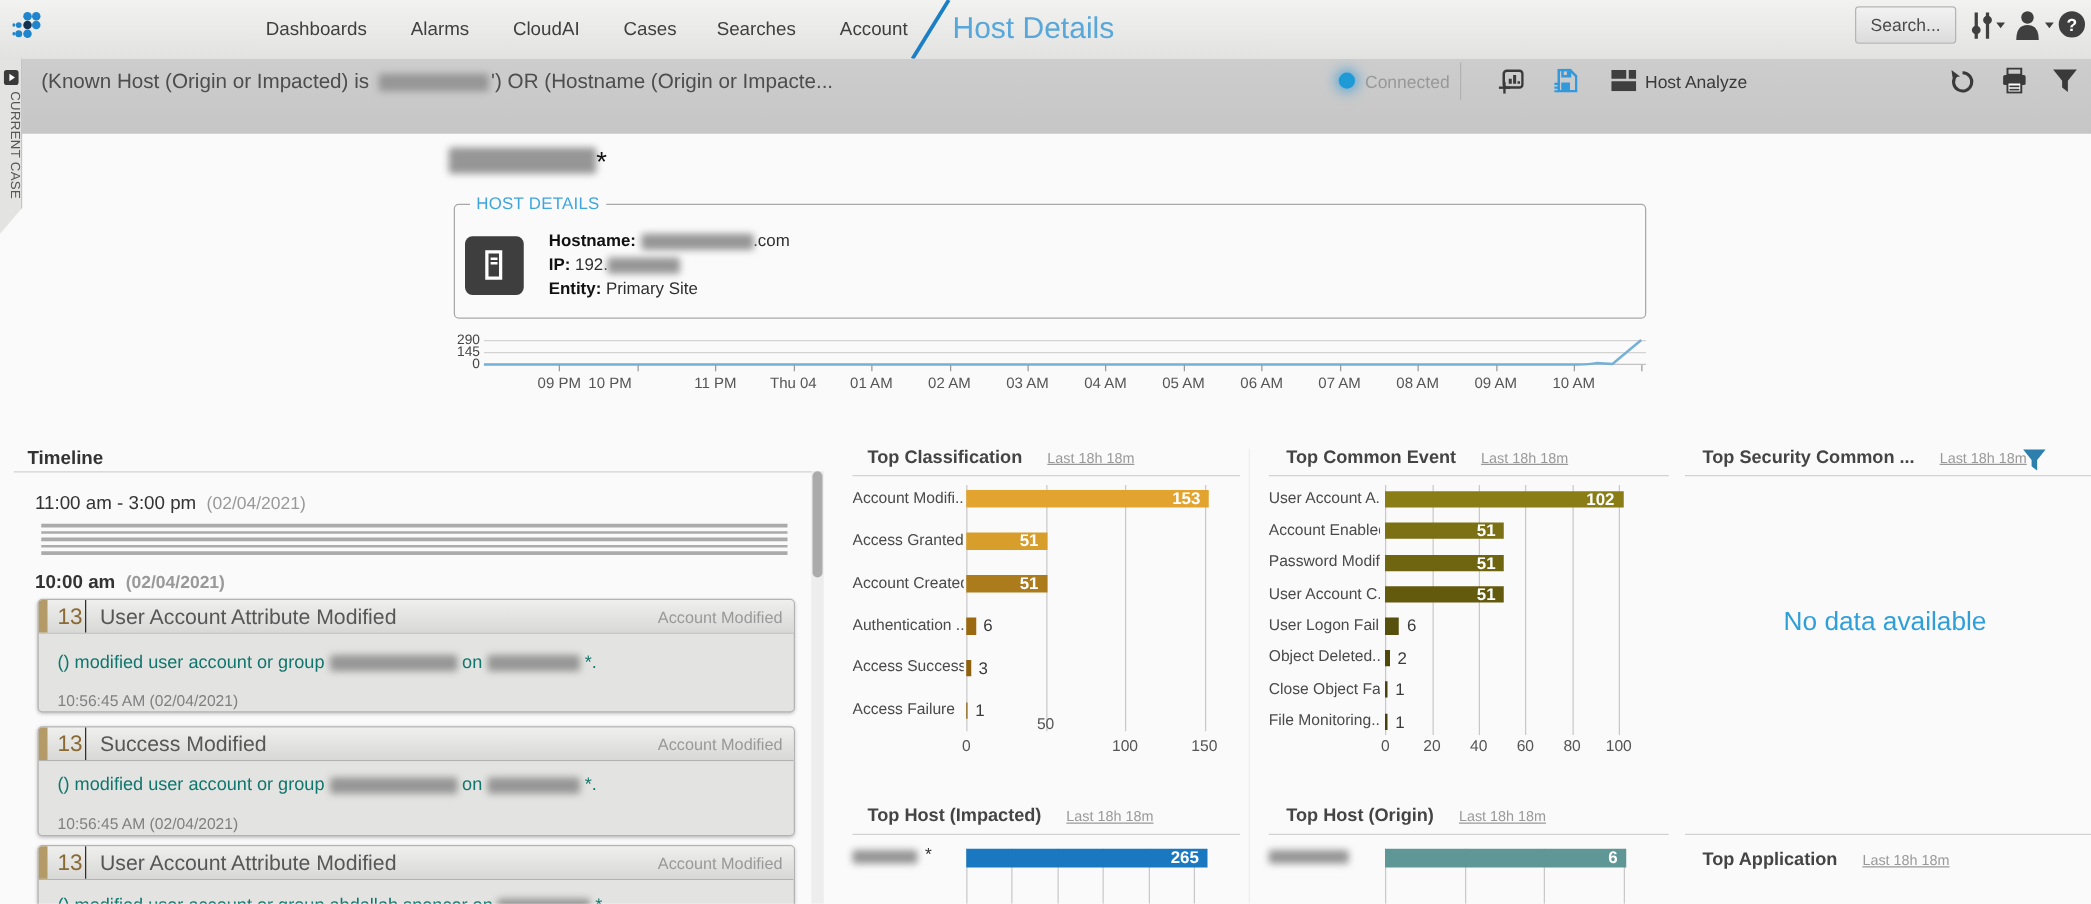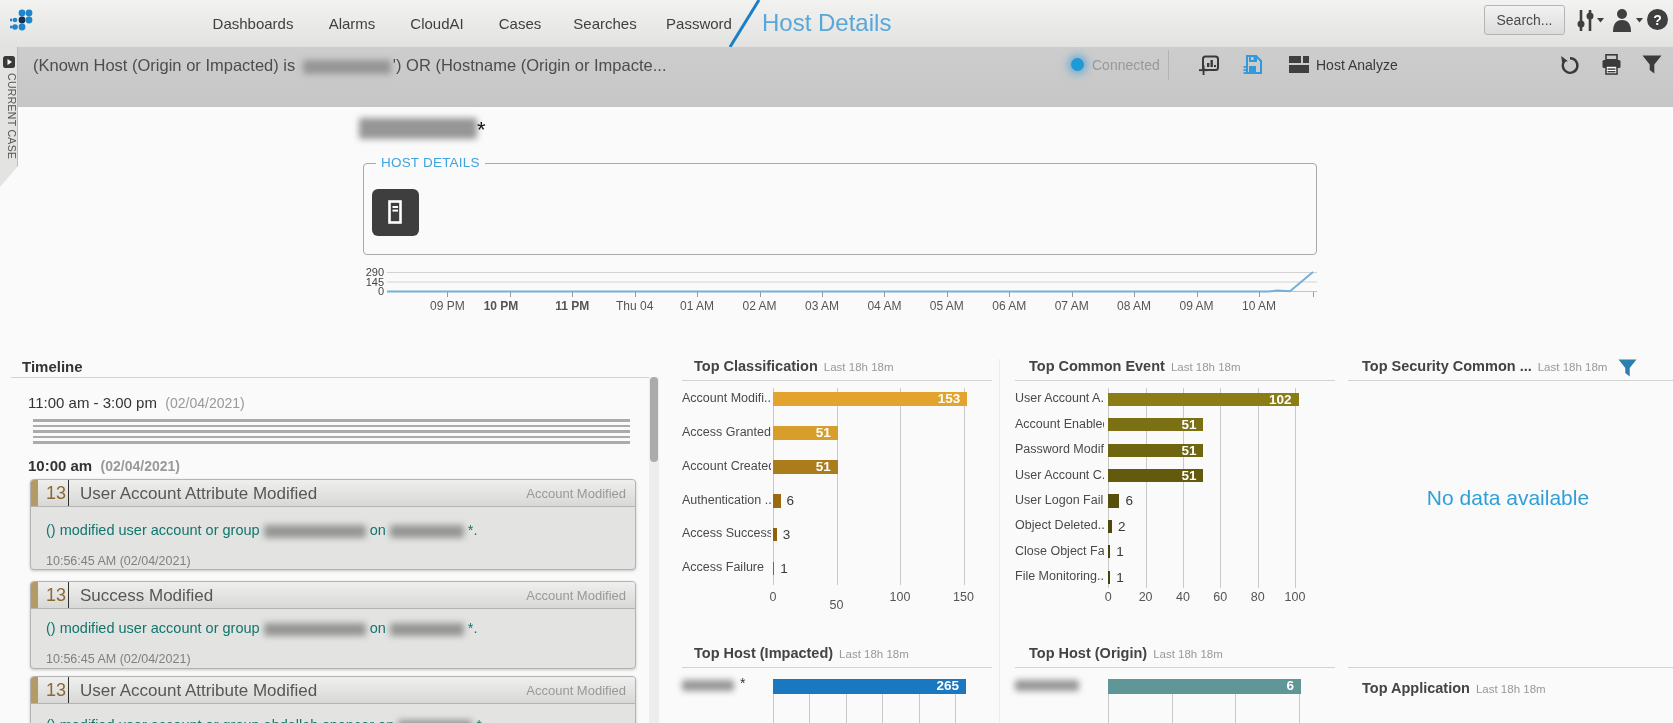--- a/index.html
+++ b/index.html
@@ -23,21 +23,21 @@
             font-size:10.5px; color:#555; letter-spacing:0.3px; text-align:left; padding-left:3px;}
   
   #fieldset { position:absolute; left:363px; top:163px; width:954px; height:92px;
               border:1px solid #a8a8a8; border-radius:4px; }
   #legend { position:absolute; left:12px; top:-9px; background:#fafafa; padding:0 5px;
             font-size:13.5px; color:#41a5dd; letter-spacing:0.2px; }
   .hd-line { font-size:13.5px; color:#2e2e2e; height:19px; white-space:nowrap; }
   .hd-line b { color:#111; }
   
   .sechead { position:absolute; font-size:14.5px; font-weight:bold; color:#444; white-space:nowrap; }
-  .sechead small { font-size:11.5px; font-weight:normal; color:#999; margin-left:6px; }
+  .sechead small { font-size:11.5px; font-weight:normal; color:#999; margin-left:20px;text-decoration:underline; }
   .underline { position:absolute; height:1px; background:#d2d2d2; }
   
   .card { position:absolute; left:30px; width:606px; background:#e3e3e1;
           border:1px solid #b3b3b3; border-radius:4px; box-shadow:0 1px 3px rgba(0,0,0,.22); }
   .chead { position:relative; height:27px; border-radius:3px 3px 0 0;
            background:linear-gradient(#efefed,#d8d8d6); border-bottom:1px solid #b3b3b3; }
   .caccent { position:absolute; left:0; top:0; width:7px; height:26px; background:#b49a66; border-radius:3px 0 0 0; }
   .cnum { position:absolute; left:15px; top:3px; font-size:18px; color:#8a6a35; }
   .cdiv { position:absolute; left:37px; top:0; width:1px; height:26px; background:#2e2e2e; }
   .ctitle { position:absolute; left:49px; top:4px; font-size:17px; color:#575757; }
@@ -66,21 +66,21 @@
     <circle cx="5" cy="19" r="2.8" fill="#1f85cc"></circle>
     <circle cx="12" cy="19" r="3.4" fill="#1f85cc"></circle>
     <circle cx="1" cy="12" r="1.4" fill="#1f85cc"></circle>
     <circle cx="1" cy="19" r="1.4" fill="#1f85cc"></circle>
   </svg>
   <div class="navlink" style="left:253px">Dashboards</div>
   <div class="navlink" style="left:352px">Alarms</div>
   <div class="navlink" style="left:437px">CloudAI</div>
   <div class="navlink" style="left:520px">Cases</div>
   <div class="navlink" style="left:605px">Searches</div>
-  <div class="navlink" style="left:699px">Password</div>
+  <div class="navlink" style="left:699px">Account</div>
   <svg class="abs" style="left:725px;top:0" width="40" height="47">
     <line x1="5" y1="47" x2="34" y2="0" stroke="#1b7fc6" stroke-width="3"></line>
   </svg>
   <div class="abs" style="left:762px;top:9px;font-size:24px;color:#57a7da;">Host Details</div>
   <div class="abs" style="left:1484px;top:5px;width:81px;height:30px;border:1px solid #b5b5b5;border-radius:3px;
        background:linear-gradient(#f2f2f2,#dcdcdc);font-size:14px;color:#4a4a4a;text-align:center;line-height:28px;">Search...</div>
 
   <svg class="abs" style="left:1576px;top:9px" width="30" height="23" viewBox="0 0 30 23">
     <line x1="5" y1="1" x2="5" y2="22" stroke="#3f3f3f" stroke-width="2.6"></line>
     <line x1="14" y1="1" x2="14" y2="22" stroke="#3f3f3f" stroke-width="2.6"></line>
@@ -164,37 +164,42 @@
 
 <div id="fieldset">
   <div id="legend">HOST DETAILS</div>
   <div class="abs" style="left:8px;top:25px;width:47px;height:47px;background:#3e3e3e;border-radius:6px;">
     <svg style="position:absolute;left:16px;top:11px" width="15" height="25" viewBox="0 0 15 25">
       <rect x="1.5" y="1.5" width="11" height="21" fill="none" stroke="#fff" stroke-width="2.6"></rect>
       <rect x="4.5" y="6" width="5.5" height="2" fill="#fff"></rect>
       <rect x="4.5" y="9.6" width="5.5" height="2" fill="#fff"></rect>
     </svg>
   </div>
+  <div class="abs" style="left:75px;top:21px;">
+    <div class="hd-line"><b>Hostname:</b> <span class="blur" style="width:90px;height:13px;"></span>.com</div>
+    <div class="hd-line"><b>IP:</b> 192.<span class="blur" style="width:58px;height:13px;"></span></div>
+    <div class="hd-line"><b>Entity:</b> Primary Site</div>
+  </div>
 </div>
 
 <div class="abs" style="left:352px;top:268px;width:32px;text-align:right;font-size:11px;color:#444;line-height:9.5px;">290<br>145<br>0</div>
 <svg class="abs" style="left:387px;top:265px" width="930" height="45" viewBox="0 0 930 45">
   <line x1="0" y1="7.5" x2="930" y2="7.5" stroke="#d3d3d3" stroke-width="1"></line>
   <line x1="0" y1="17" x2="930" y2="17" stroke="#d3d3d3" stroke-width="1"></line>
   <line x1="0" y1="26.5" x2="930" y2="26.5" stroke="#c2c2c2" stroke-width="1"></line>
   <path d="M0 26.5 L875 26.5 Q885 26.5 890 25.5 L903 26.2 L926 7" fill="none" stroke="#74b0d8" stroke-width="2"></path>
 </svg>
 
 <div id="ticks">
     <div class="abs" style="left:447.4px;top:291.5px;width:1px;height:5px;background:#999"></div>
     <div class="ticklab" style="left:447.4px;">09 PM</div>
     <div class="abs" style="left:509.8px;top:291.5px;width:1px;height:5px;background:#999"></div>
-    <div class="ticklab" style="left:501px;font-weight:bold;">10 PM</div>
+    <div class="ticklab" style="left:488px;">10 PM</div>
     <div class="abs" style="left:572.3px;top:291.5px;width:1px;height:5px;background:#999"></div>
-    <div class="ticklab" style="left:572.3px;font-weight:bold;">11 PM</div>
+    <div class="ticklab" style="left:572.3px;">11 PM</div>
     <div class="abs" style="left:634.7px;top:291.5px;width:1px;height:5px;background:#999"></div>
     <div class="ticklab" style="left:634.7px;">Thu 04</div>
     <div class="abs" style="left:697.1px;top:291.5px;width:1px;height:5px;background:#999"></div>
     <div class="ticklab" style="left:697.1px;">01 AM</div>
     <div class="abs" style="left:759.5px;top:291.5px;width:1px;height:5px;background:#999"></div>
     <div class="ticklab" style="left:759.5px;">02 AM</div>
     <div class="abs" style="left:822.0px;top:291.5px;width:1px;height:5px;background:#999"></div>
     <div class="ticklab" style="left:822.0px;">03 AM</div>
     <div class="abs" style="left:884.4px;top:291.5px;width:1px;height:5px;background:#999"></div>
     <div class="ticklab" style="left:884.4px;">04 AM</div>
@@ -298,21 +303,21 @@
     <div class="cat" style="left:682px;top:492.5px">Authentication ...</div>
     <div class="bar" style="left:773px;top:494px;width:7.6px;background:#9b6a10;height:13.5px"></div>
     <div class="bval-out" style="left:786.6px;top:493px">6</div>
     <div class="cat" style="left:682px;top:526.4px">Access Success</div>
     <div class="bar" style="left:773px;top:527.9px;width:3.8px;background:#8f620e;height:13.5px"></div>
     <div class="bval-out" style="left:782.8px;top:526.9px">3</div>
     <div class="cat" style="left:682px;top:560.3px">Access Failure</div>
     <div class="bar" style="left:773px;top:561.8px;width:1.3px;background:#8f620e;height:13.5px"></div>
     <div class="bval-out" style="left:780.3px;top:560.8px">1</div>
     <div class="xlab" style="left:773px;top:590px">0</div>
-    <div class="xlab" style="left:836.5px;top:598px">50</div>
+    <div class="xlab" style="left:836.5px;top:572px">50</div>
     <div class="xlab" style="left:900px;top:590px">100</div>
     <div class="xlab" style="left:963.5px;top:590px">150</div>
     <div class="gridv" style="left:1108.3px;top:388px;height:200px"></div>
     <div class="gridv" style="left:1145.6px;top:388px;height:200px"></div>
     <div class="gridv" style="left:1183px;top:388px;height:200px"></div>
     <div class="gridv" style="left:1220.3px;top:388px;height:200px"></div>
     <div class="gridv" style="left:1257.7px;top:388px;height:200px"></div>
     <div class="gridv" style="left:1295px;top:388px;height:200px"></div>
     <div class="cat" style="left:1015px;top:391.3px">User Account A...</div>
     <div class="bar" style="left:1108.3px;top:392.8px;width:190.3px;background:#8a7d16;height:13.3px"></div>

